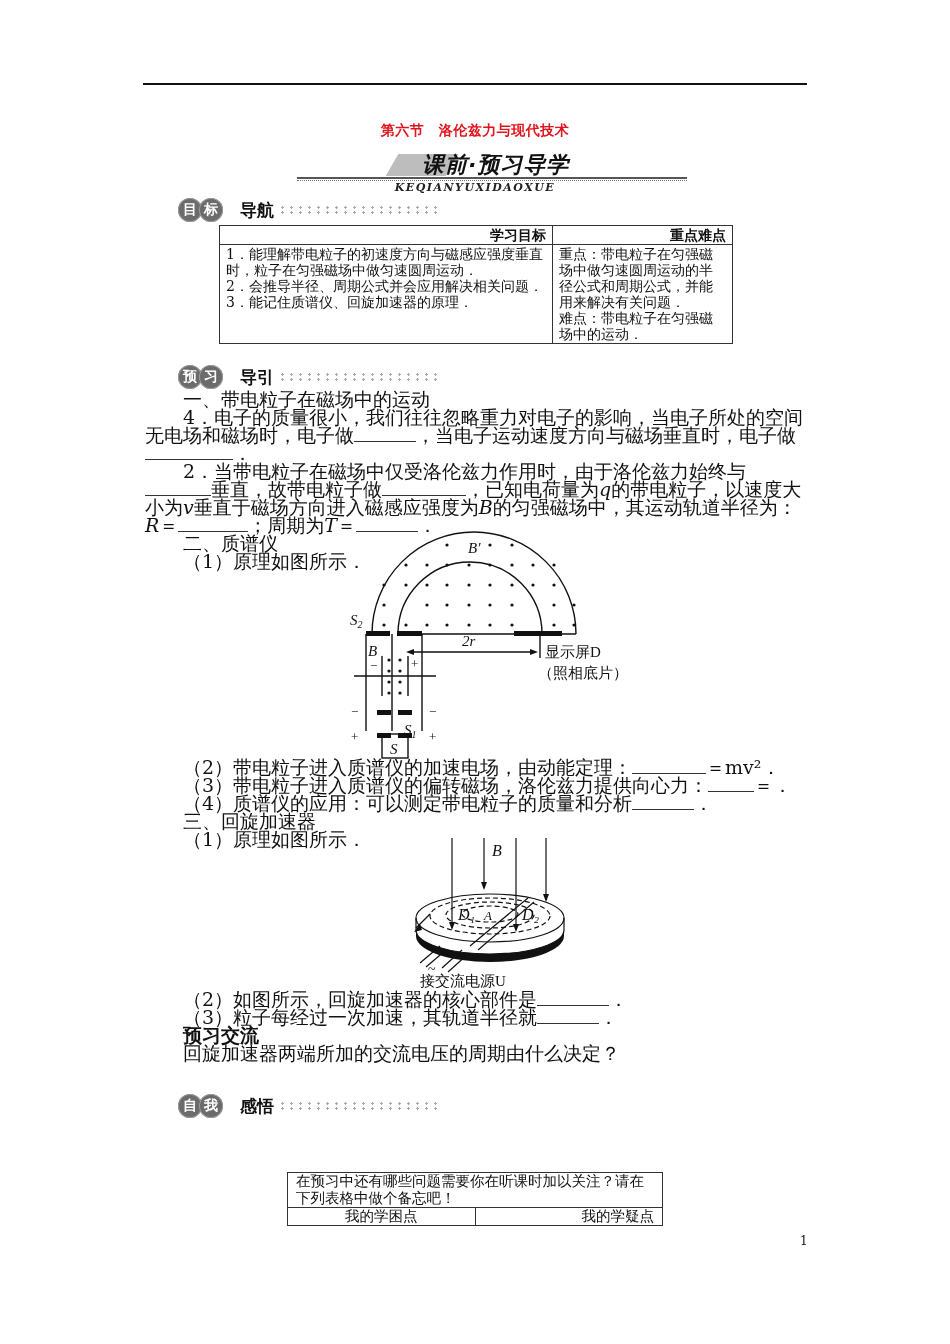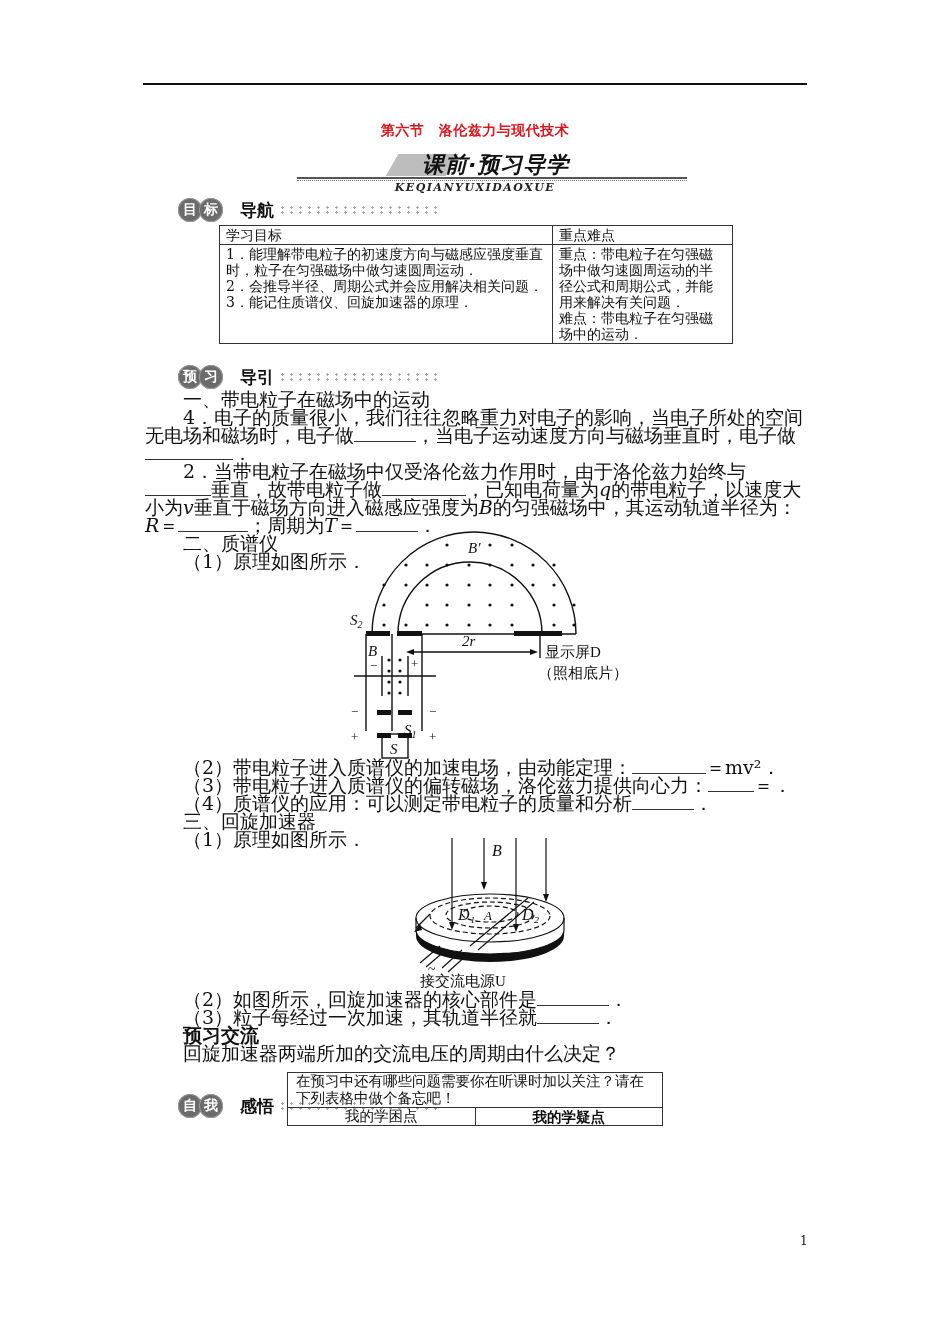--- a/index.html
+++ b/index.html
@@ -21,21 +21,21 @@
   .sechead { height: 26px; display: flex; align-items: center; }
   .badge { width: 24px; height: 24px; border-radius: 50%; background: #6b6b6b; color: #fff; font-size: 14px;
            font-weight: bold; display: inline-flex; align-items: center; justify-content: center; margin-right: -3px;
            font-family: "DejaVu Sans", sans-serif; box-shadow: 0 0 0 1px #999 inset; }
   .sectxt { font-size: 17px; font-weight: bold; margin-left: 20px; font-family: "DejaVu Sans", sans-serif; }
   .secdots { margin-left: 4px; width: 160px; height: 10px;
              background-image: radial-gradient(circle, #aaa 1.2px, transparent 1.4px);
              background-size: 9px 5px; }
   table.goals { border-collapse: collapse; font-size: 14px; line-height: 16px; }
   table.goals td, table.goals th { border: 1px solid #333; vertical-align: top; padding: 1px 6px; }
-  table.goals th { font-weight: normal; text-align: left; }
+  table.goals th { font-weight: bold; text-align: right; }
   .para { font-size: 19px; line-height: 18px; left: 145px; width: 662px; }
   .indent { text-indent: 2em; }
   .ind1 { padding-left: 2em; }
   .blank { display: inline-block; border-bottom: 1px solid #333; height: 14px; vertical-align: baseline; }
   .it { font-style: italic; }
   .bold { font-weight: bold; font-family: "DejaVu Sans", sans-serif; }
   table.memo { border-collapse: collapse; font-size: 14.5px; line-height: 17px; }
   table.memo td { border: 1px solid #333; padding: 0 8px; }
   .pagenum { left: 800px; top: 1234px; font-size: 12px; }
 </style>
@@ -244,25 +244,25 @@
   <div class="indent">回旋加速器两端所加的交流电压的周期由什么决定？</div>
 </div>
 
 <div class="abs sechead" style="left:178px; top:1093px;">
   <span class="badge">自</span>
   <span class="badge">我</span>
   <span class="sectxt">感悟</span>
   <span class="secdots"></span>
 </div>
 
-<table class="abs memo" style="left:287px; top:1072px; width:376px;">
+<table class="abs memo" style="left:287px; top:1172px; width:376px;">
   <tbody>
       <tr>
     <td colspan="2">在预习中还有哪些问题需要你在听课时加以关注？请在下列表格中做个备忘吧！</td>
   </tr>
   <tr>
     <td style="text-align:center; width:50%;">我的学困点</td>
-    <td style="text-align:center;font-weight:bold;">我的学疑点</td>
+    <td style="text-align:right;">我的学疑点</td>
   </tr>
 </tbody>
   </table>
 
 <div class="abs pagenum">1</div>
 
 </body></html>

